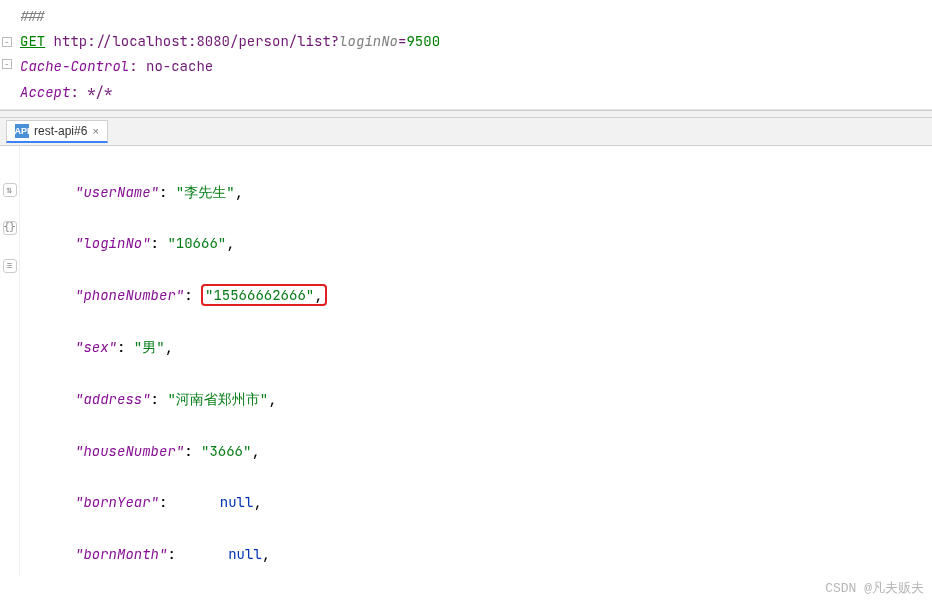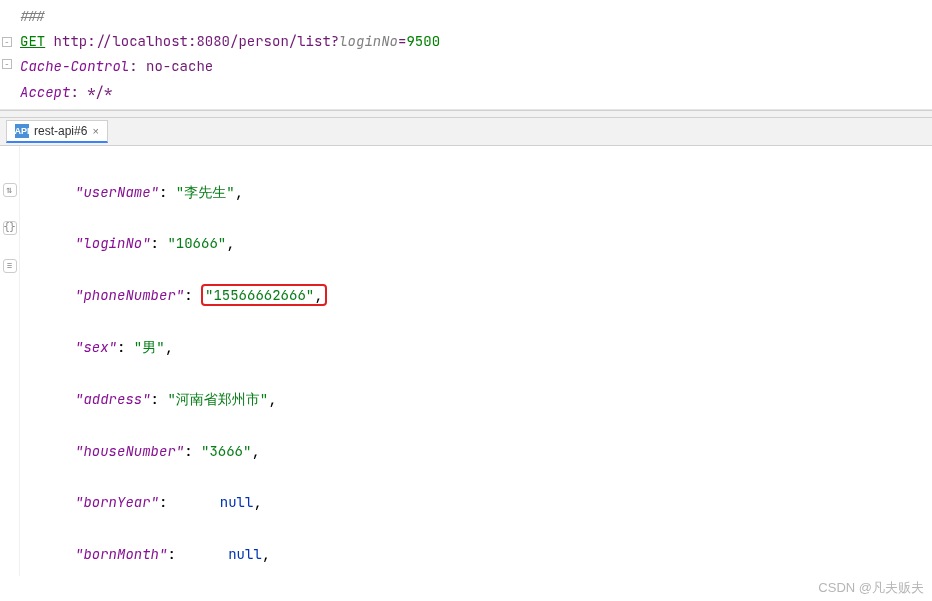--- a/index.html
+++ b/index.html
@@ -117,21 +117,21 @@
     border: 2.5px solid #e02020;
     border-radius: 4px;
     padding: 0 2px;
     display: inline;
   }
   .watermark {
     position: absolute;
     right: 8px; bottom: 4px;
     font-size: 13px;
     color: rgba(120,120,120,0.55);
-    font-family: Liberation Sans, sans-serif;
+    font-family: Liberation Mono, monospace;
   }
 </style>
 </head>
 <body>
 
 <div class="gutter-wrap">
   <div class="fold-mark">−</div>
   <div class="fold-mark">−</div>
 </div>
 <div class="editor-top">

